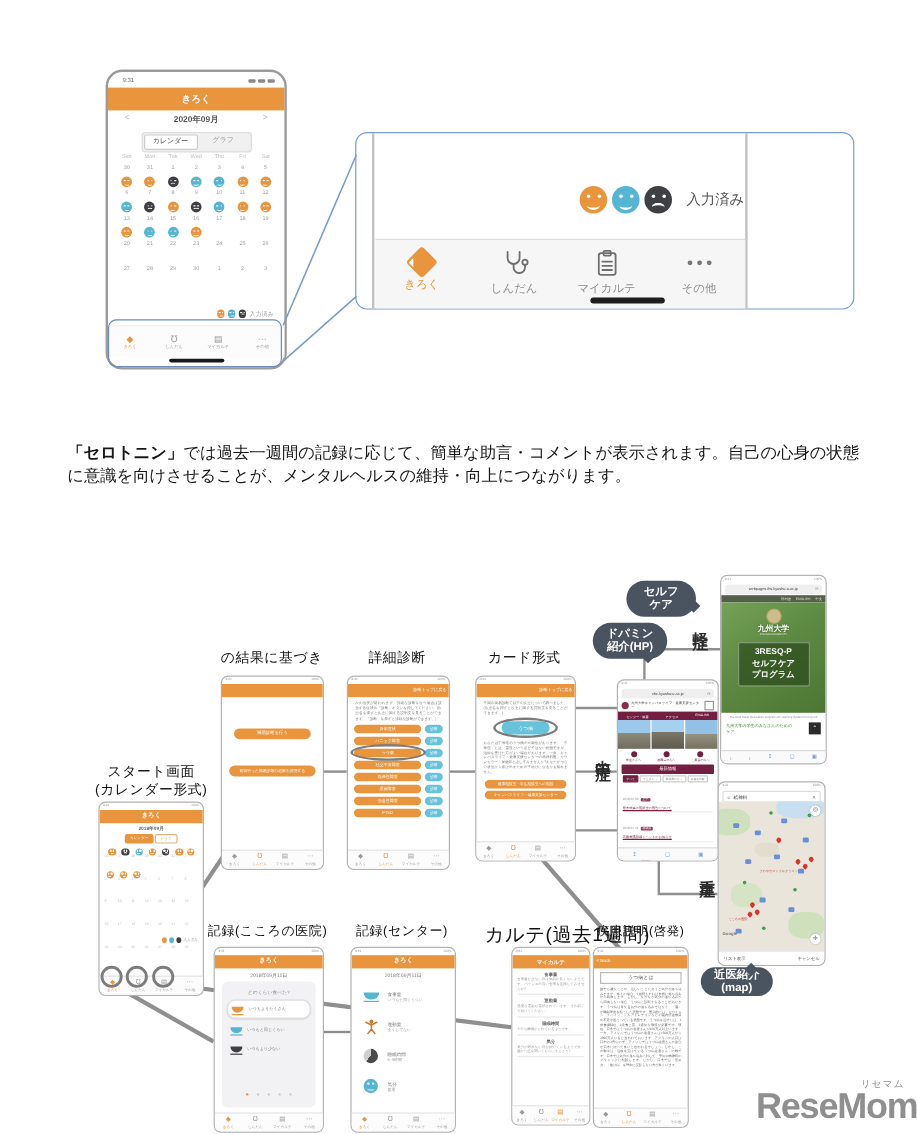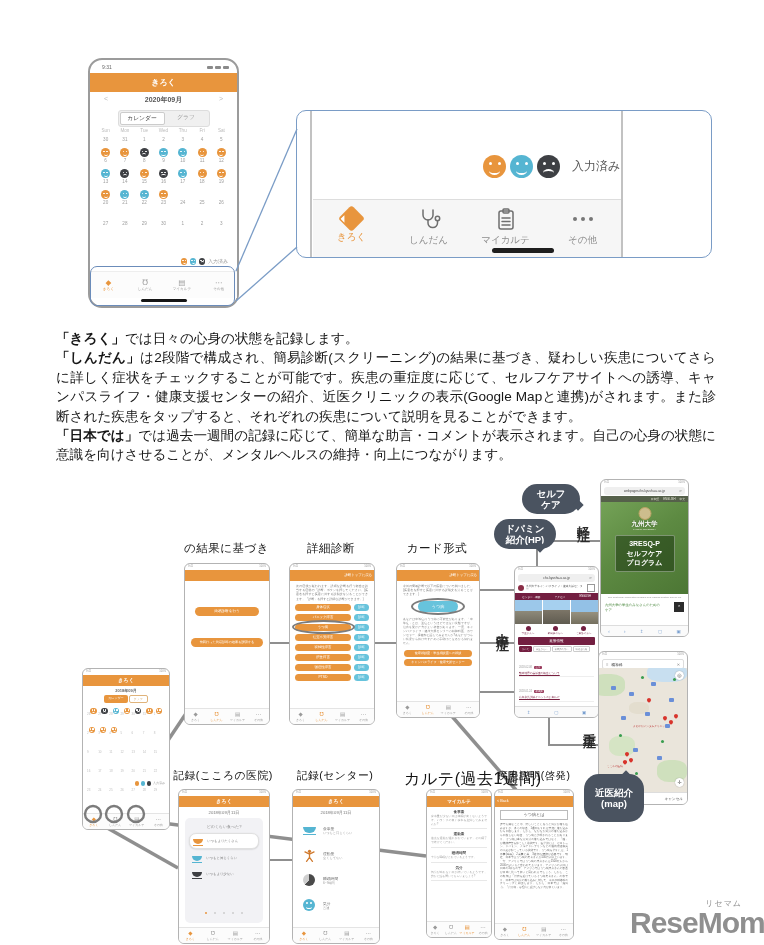--- a/index.html
+++ b/index.html
@@ -142,21 +142,21 @@
   .pin-r{position:absolute;width:4px;height:4px;background:#d8342c;border-radius:50% 50% 50% 0;transform:rotate(-45deg)}
   .maplab{position:absolute;font-size:2.6px;color:#b33;white-space:nowrap}
   .mapbtn{position:absolute;width:9px;height:9px;border-radius:50%;background:#fff;box-shadow:0 0 1px rgba(0,0,0,.4);
           font-size:5px;line-height:9px;text-align:center;color:#555}
   .mapfoot{position:absolute;bottom:0;left:0;right:0;height:11px;background:#fff;border-top:.5px solid #ddd;
            display:flex;justify-content:space-between;align-items:center;padding:0 4px;font-size:3.6px;color:#555}
   .gglogo{position:absolute;left:3px;bottom:13px;font-size:3.6px;color:#777;font-weight:700}
 
   
   .resemom{left:630px;top:898px;width:130px;text-align:right;color:#8f8f8f;z-index:5}
-  .resemom .rb{font-size:8px;letter-spacing:1px;display:block;margin-right:18px}
+  .resemom .rb{font-size:8px;letter-spacing:1px;display:block;margin-right:6px}
   .resemom .nm{font-size:30px;font-weight:700;letter-spacing:-1px;line-height:28px}
 
   svg.wire{position:absolute;left:0;top:0;z-index:1}
   svg.wire-over{position:absolute;left:0;top:0;z-index:3;pointer-events:none}
 </style>
 </head>
 <body>
 
 <div id="canvas">
 
@@ -365,46 +365,50 @@
             <circle cx="13" cy="12" r="2" fill="#777"></circle>
             <circle cx="21" cy="12" r="2" fill="#777"></circle>
         </svg>
         <span class="lab">その他</span>
       </div>
     </div>
     <div class="in-home"></div>
   </div>
 
   <div class="abs paras">
-    <span><b>「きろく」</b><span>では日々の心身の状態を記録します。</span></span><br>
-    <span><b>「しんだん」</b><span>は2段階で構成され、簡易診断(スクリーニング)の結果に基づき、疑わしい疾患についてさらに詳しく症状をチェックすることが可能です。疾患の重症度に応じて、セルフケアサイトへの誘導、キャンパスライフ・健康支援センターの紹介、近医クリニックの表示(Google Mapと連携)がされます。また診断された疾患をタップすると、それぞれの疾患について説明を見ることができます。</span></span><br>
-    <span><b>「日本では」</b><span>では過去一週間の記録に応じて、簡単な助言・コメントが表示されます。自己の心身の状態に意識を向けさせることが、メンタルヘルスの維持・向上につながります。</span></span>
-  </div>
-
+    <br>
+    <br>
+    <span><b>「セロトニン」</b><span>では過去一週間の記録に応じて、簡単な助言・コメントが表示されます。自己の心身の状態に意識を向けさせることが、メンタルヘルスの維持・向上につながります。</span></span>
+  </div>
+
+  <div class="abs flabel" style="left:70px;top:636px;width:112px">
+    <div>スタート画面</div>
+      <div>(カレンダー形式)</div>
+  </div>
   <div class="abs flabel" style="left:184px;top:541px;width:84px">の結果に基づき</div>
   <div class="abs flabel" style="left:289px;top:541px;width:84px">詳細診断</div>
   <div class="abs flabel" style="left:396px;top:541px;width:82px">カード形式</div>
   <div class="abs flabel" style="left:166px;top:769px;width:114px;font-size:10.8px">記録(こころの医院)</div>
   <div class="abs flabel" style="left:286px;top:769px;width:98px;font-size:10.8px">記録(センター)</div>
   <div class="abs flabel" style="left:404px;top:769px;width:108px;font-size:16px">カルテ(過去1週間)</div>
   <div class="abs flabel" style="left:486px;top:769px;width:96px;font-size:10.3px">疾患説明(啓発)</div>
 
   <div class="abs severity" style="left:574px;top:516px">軽症</div>
   <div class="abs severity" style="left:493px;top:623px">中等症</div>
   <div class="abs severity" style="left:580px;top:722px">重症</div>
 
   <div class="abs bubble bub-self" style="left:522px;top:484px;width:58px;height:30px">
     <span>セルフ</span>
       <span>ケア</span>
   </div>
   <div class="abs bubble bub-center" style="left:494px;top:519px;width:62px;height:30px">
     <span>ドパミン</span>
       <span>紹介(HP)</span>
   </div>
-  <div class="abs bubble bub-map" style="left:584px;top:774px;width:60px;height:48px">
+  <div class="abs bubble bub-map" style="left:584px;top:806px;width:60px;height:24px">
     <span>近医紹介</span>
       <span>(map)</span>
   </div>
 
   <div class="mini" style="left:82px;top:668px;width:86px;height:160px">
     <div class="mp-status">
         <span>9:41</span>
         <span>100%</span>
       </div>
     <div class="mp-head">きろく</div>

